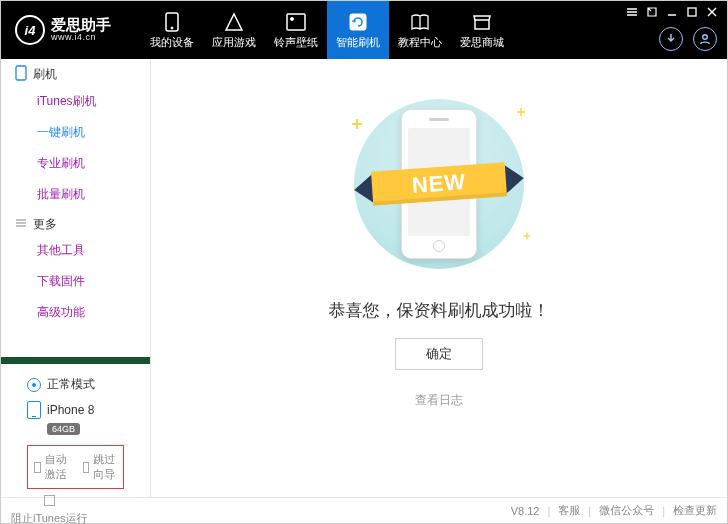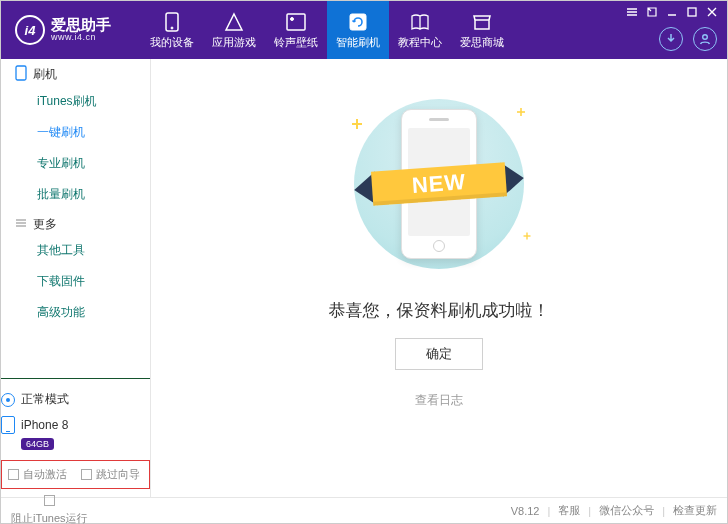--- a/index.html
+++ b/index.html
@@ -1,20 +1,20 @@
 <!DOCTYPE html>
 <html><head>
 <meta charset="utf-8">
 <style>
   * { box-sizing: border-box; margin: 0; padding: 0; }
   html, body { width: 728px; height: 524px; font-family: "Microsoft YaHei", Arial, sans-serif; overflow: hidden; background: #fff; }
   .app { width: 728px; height: 524px; display: flex; flex-direction: column; border: 1px solid #ccc; }
 
   
-  .header { background: #4c1d95; height: 58px; display: flex; align-items: center; color: #fff; position: relative; }
+  .header { background: #000000; height: 58px; display: flex; align-items: center; color: #fff; position: relative; }
   .logo-wrap { display: flex; align-items: center; padding-left: 14px; width: 140px; }
   .logo-circle { width: 30px; height: 30px; border: 2px solid #fff; border-radius: 50%; display:flex; align-items:center; justify-content:center; font-weight:bold; font-size:13px; color:#fff; font-style: italic; }
   .logo-text { margin-left: 6px; line-height: 1.1; }
   .logo-text .cn { font-size: 15px; font-weight: bold; }
   .logo-text .url { font-size: 9px; opacity: .9; letter-spacing: .5px; }
   .navs { display: flex; height: 100%; }
   .nav-item { width: 62px; display:flex; flex-direction:column; align-items:center; justify-content:center; font-size: 11px; cursor:pointer; }
   .nav-item.active { background: #0f72d6; }
   .nav-item .icon { width: 22px; height: 22px; display:flex; align-items:center; justify-content:center; margin-bottom: 2px; }
   .nav-item .icon svg { fill: #fff; stroke: #fff; }
@@ -25,29 +25,29 @@
   .header-circles { position:absolute; right:10px; top:26px; display:flex; gap:10px; }
   .hcircle { width:24px; height:24px; border:1.5px solid #8fc4f8; border-radius:50%; display:flex; align-items:center; justify-content:center; cursor:pointer; }
   .hcircle svg { stroke:#8fc4f8; fill:none; }
 
   
   .body { flex:1; display:flex; min-height:0; }
   .sidebar { width:150px; border-right:1px solid #e6e6e6; display:flex; flex-direction:column; }
   .side-scroll { flex:1; overflow:auto; padding-top:0; }
   .side-group { padding: 6px 14px 2px 14px; font-size: 12px; color:#333; display:flex; align-items:center; gap:6px; }
   .side-group .gicon svg { stroke:#1e88f5; fill:none; }
-  .side-item { padding: 7px 0 7px 36px; font-size: 12px; color:#0f766e; cursor:pointer; }
+  .side-item { padding: 7px 0 7px 36px; font-size: 12px; color:#a21caf; cursor:pointer; }
   .side-item.active { color:#1e88f5; }
-  .side-bottom { border-top:1px solid #14532d; padding:8px 0; }
+  .side-bottom { border-top:7px solid #14532d; padding:8px 26px; }
   .mode-row, .device-row { display:flex; align-items:center; gap:6px; font-size:12px; color:#333; padding:4px 0; }
   .mode-row .dot { width:14px; height:14px; border:1.5px solid #1e88f5; border-radius:50%; display:flex; align-items:center; justify-content:center; }
   .mode-row .dot .inner { width:4px; height:4px; background:#1e88f5; border-radius:50%; }
   .device-row .phone-icon { width:14px; height:18px; border:1.2px solid #1e88f5; border-radius:2px; position:relative; }
   .device-row .phone-icon::after { content:''; position:absolute; bottom:1px; left:50%; transform:translateX(-50%); width:4px; height:1.2px; background:#1e88f5; }
-  .badge { background:#4c1d95; color:#fff; font-size:9px; padding:1px 5px; border-radius:3px; }
+  .badge { background:#737373; color:#fff; font-size:9px; padding:1px 5px; border-radius:3px; }
   .checkbox-row { border:1.5px solid #e03a3a; padding:6px 6px; display:flex; gap:14px; margin-top:6px; }
   .cb { display:flex; align-items:center; gap:4px; font-size:11px; color:#888; cursor:pointer; }
   .cb .box { width:11px; height:11px; border:1px solid #aaa; }
 
   
   .main { flex:1; display:flex; flex-direction:column; align-items:center; justify-content:flex-start; padding-top:30px; position:relative; }
   .illus { width:230px; height:190px; position:relative; }
   .big-circle { position:absolute; left:50%; top:50%; transform:translate(-50%,-50%); width:170px; height:170px; border-radius:50%; background: radial-gradient(circle at 50% 30%, #d9f0f3 0%, #bfe7ea 70%, #a8dbe0 100%); }
   .sparkle { position:absolute; width:10px; height:10px; }
   .sparkle::before, .sparkle::after { content:''; position:absolute; background:#ffd54a; }

